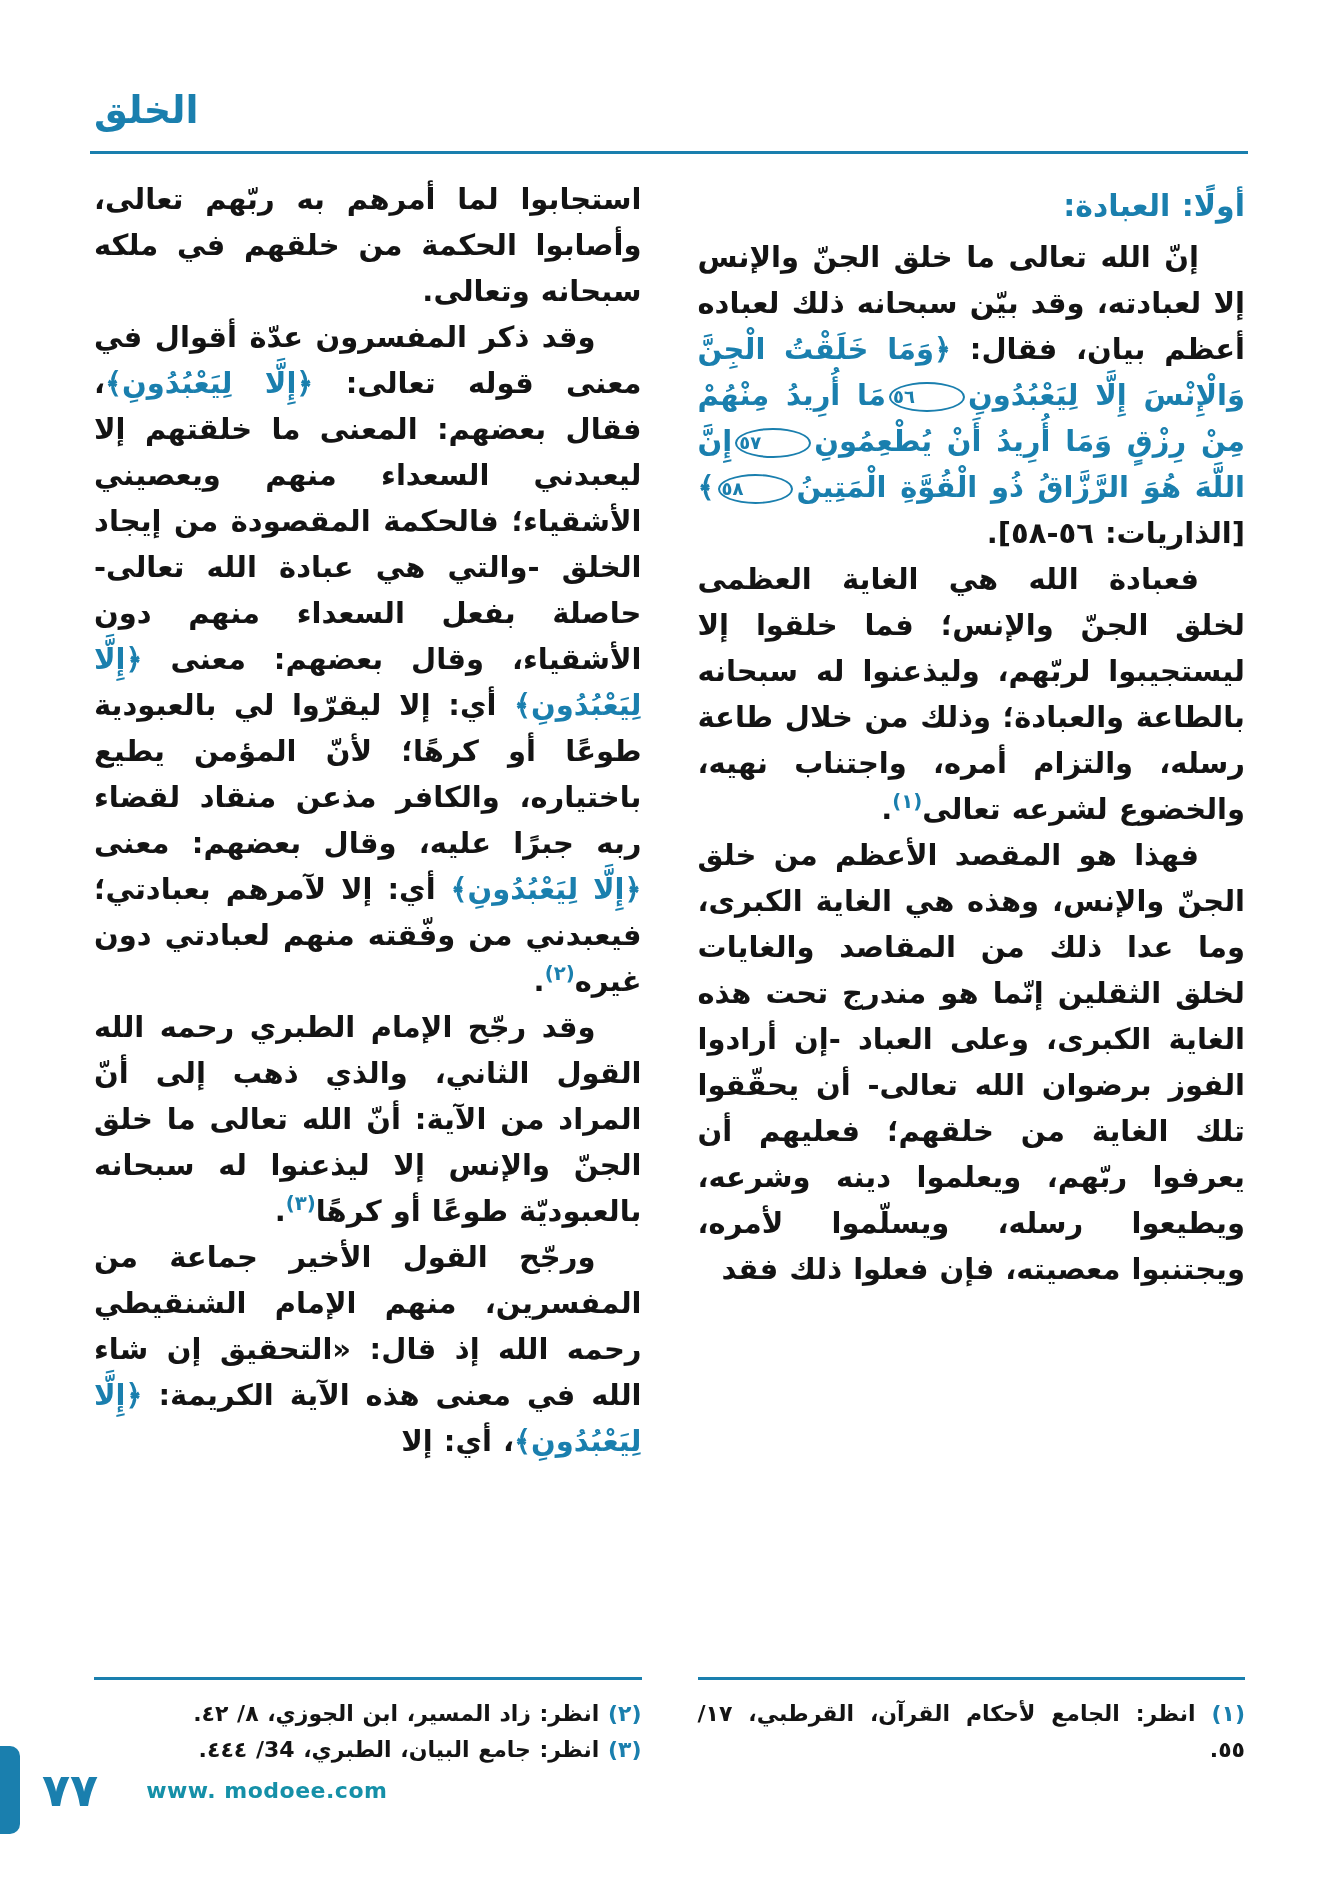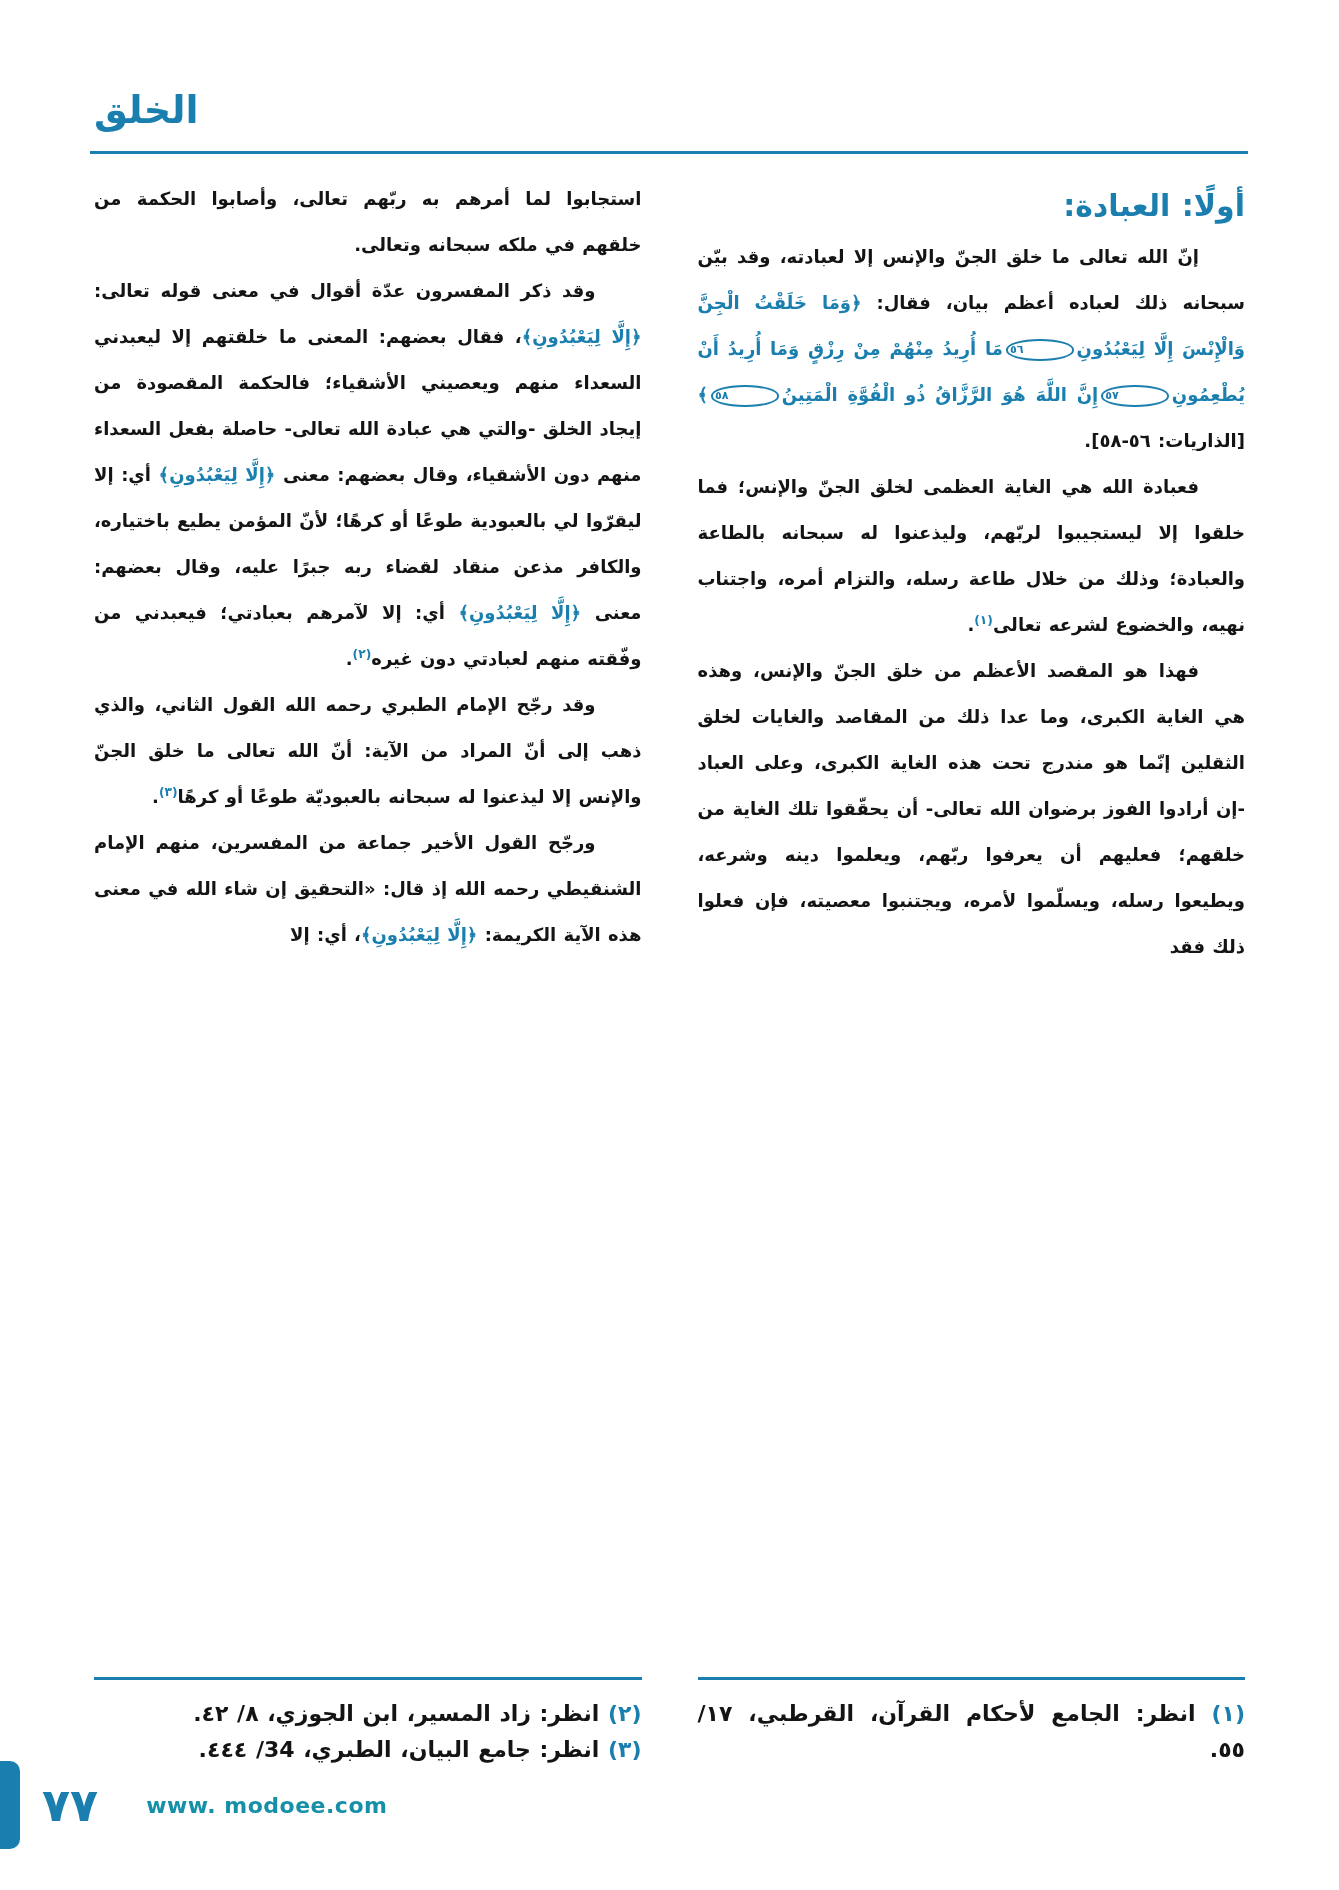--- a/index.html
+++ b/index.html
@@ -25,21 +25,21 @@
   
   .columns {
     position:absolute; top:176px; left:94px; width:1151px; height:1592px;
     display:flex; direction:rtl; gap:56px;
   }
   .col { flex:1 1 0; display:flex; flex-direction:column; min-width:0; }
   .col-body { flex:1 1 auto; overflow:hidden; }
 
   .para {
     direction:rtl; text-align:justify; text-align-last:right;
-    font-size:18px; line-height:46px; font-weight:700;
+    font-size:29px; line-height:46px; font-weight:700;
     color:var(--text,#141414); word-spacing:1px;
   }
   .para.indent { text-indent:46px; }
   .para.heading {
     color:var(--accent); font-size:30px; line-height:52px;
     text-align:right; margin:4px 0 2px 0;
   }
   .run-normal { color:inherit; }
   .run-quran  { color:var(--accent); }
   .run-ref    { color:inherit; }
@@ -59,21 +59,21 @@
     border-top:3px solid var(--accent);
     padding-top:16px;
   }
   .footnotes .para {
     font-size:22px; line-height:36px; font-weight:700;
   }
   .footnotes .run-footref { vertical-align:baseline; font-size:1em; }
 
   
   .footer {
-    position:absolute; left:0; bottom:40px; height:90px;
+    position:absolute; left:0; bottom:55px; height:90px;
     display:flex; align-items:center; direction:ltr;
   }
   .footer-bar {
     width:20px; height:88px; background:var(--accent);
     border-radius:0 10px 10px 0;
   }
   .page-number {
     margin-left:22px; color:var(--accent);
     font-size:46px; font-weight:bold;
   }

